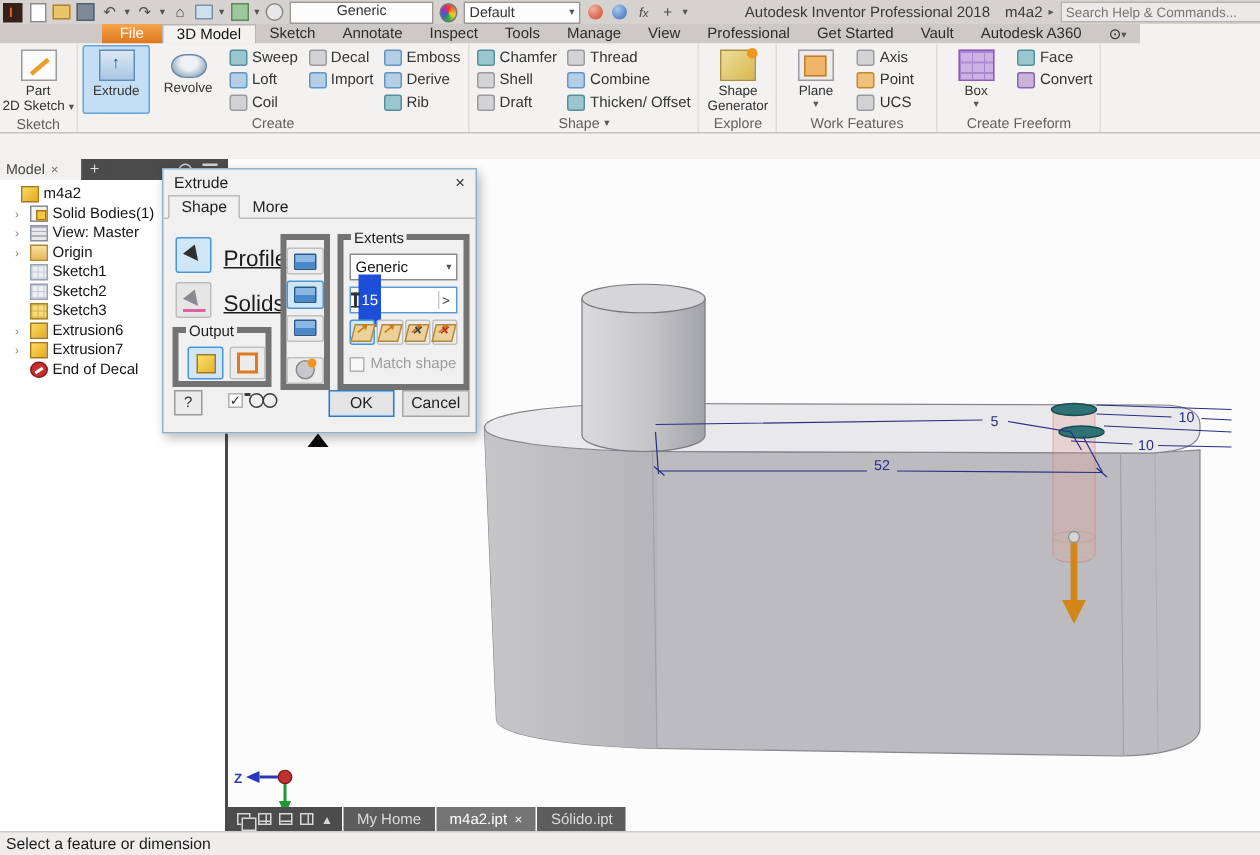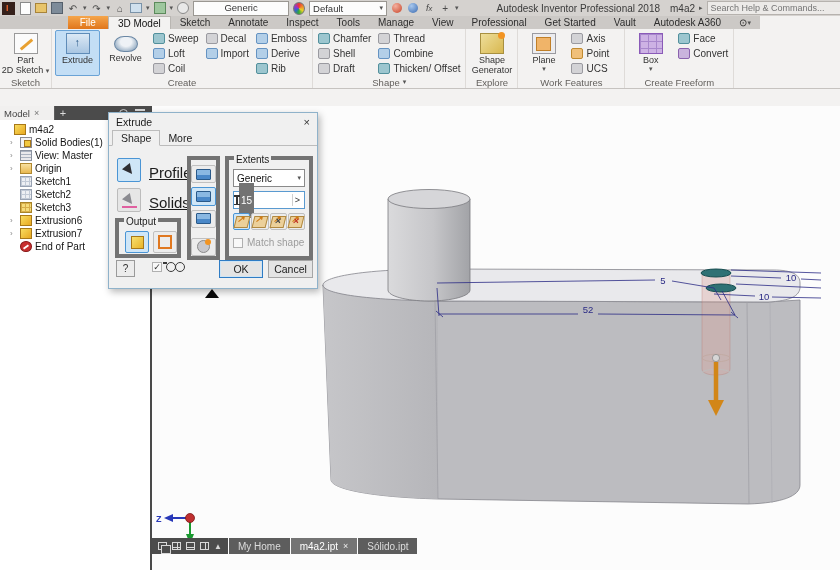--- a/index.html
+++ b/index.html
@@ -128,21 +128,21 @@
   .bool-ic{width:13px;height:9px;background:linear-gradient(180deg,#8ab8e2 50%,#4a88c8 50%);border:1px solid #2a5a8a;border-radius:1px;}
   .ns-ic{width:11px;height:11px;border-radius:50%;background:#c8c8cc;border:1px solid #8a8a8a;position:relative;}
   .ns-ic::after{content:"";position:absolute;right:-2px;top:-2px;width:6px;height:6px;border-radius:50%;background:#f29422;}
   .extbox{left:116px;top:10px;width:88px;height:104px;padding:4px;}
   .dsel{height:16px;border:1px solid #8a8a8a;background:#fff;display:flex;align-items:center;padding:0 3px;font-size:10px;color:#111;margin-bottom:4px;}
   .dsel .caretd{margin-left:auto;}
   .dval{height:16px;border:1px solid #5a9ad0;background:#fff;display:flex;align-items:center;padding:0 2px;margin-bottom:4px;}
   .ibeam{width:2px;height:10px;background:#333;position:relative;margin-right:1px;}
   .ibeam::before,.ibeam::after{content:"";position:absolute;left:-2px;width:6px;height:1.5px;background:#333;}
   .ibeam::before{top:0;}.ibeam::after{bottom:0;}
-  .selval{background:#737373;color:#fff;font-size:10px;padding:12px 2px;}
+  .selval{background:#1d4ed8;color:#fff;font-size:10px;padding:12px 2px;}
   .flyout{margin-left:auto;color:#333;font-size:9px;border-left:1px solid #cfcfcf;padding:1px 2px;}
   .dirrow{display:flex;gap:1px;margin-bottom:7px;}
   .dirbtn{width:19px;height:17px;border:1px solid #c0c0c0;background:#ececec;display:flex;align-items:center;justify-content:center;box-sizing:border-box;border-radius:2px;position:relative;}
   .dirbtn.sel{background:#cfe6f7;border:1px solid #4a95d5;}
   .dir-ic{width:12px;height:10px;background:#ecd09a;border:1px solid #b08840;transform:skewX(-14deg);position:relative;}
   .dir-ic::after{content:"↗";position:absolute;left:1px;top:-3px;font-size:9px;color:#d07810;font-weight:bold;}
   .dir-x::before{content:"×";position:absolute;left:3px;top:-2px;font-size:10px;color:#444;font-weight:bold;z-index:2;}
   .dir-xr::before{color:#c03020;}
   .chkrow{display:flex;align-items:center;gap:4px;}
   .chk{width:10px;height:10px;border:1px solid #b0b0b0;background:#f8f8f8;box-sizing:border-box;display:flex;align-items:center;justify-content:center;font-size:9px;color:#333;}
@@ -525,21 +525,21 @@
 
           <div class="trow">
             <span class="exp has">›</span>
             <span class="tic i-extr"></span>
             <span class="tlb">Extrusion7</span>
           </div>
 
           <div class="trow">
             <span class="exp">›</span>
             <span class="tic i-eop"></span>
-            <span class="tlb">End of Part</span>
+            <span class="tlb">End of Decal</span>
           </div>
 
       </div>
     </div>
     <div class="vsep"></div>
 
     <div class="viewport">
       <svg width="688" height="465" viewBox="152 89 688 465" xmlns="http://www.w3.org/2000/svg">
         <defs>
           <linearGradient id="cyl" x1="0" y1="0" x2="1" y2="0">
@@ -714,14 +714,17 @@
       </div>
     <div class="dtab active">
         <span>m4a2.ipt</span>
         <span class="x">×</span>
       </div>
     <div class="dtab">
         <span>Sólido.ipt</span>
       </div>
   </div>
 
+  <div class="statusbar">
+    <span>Select a feature or dimension</span>
+  </div>
 
 </div>
 
 </body></html>

